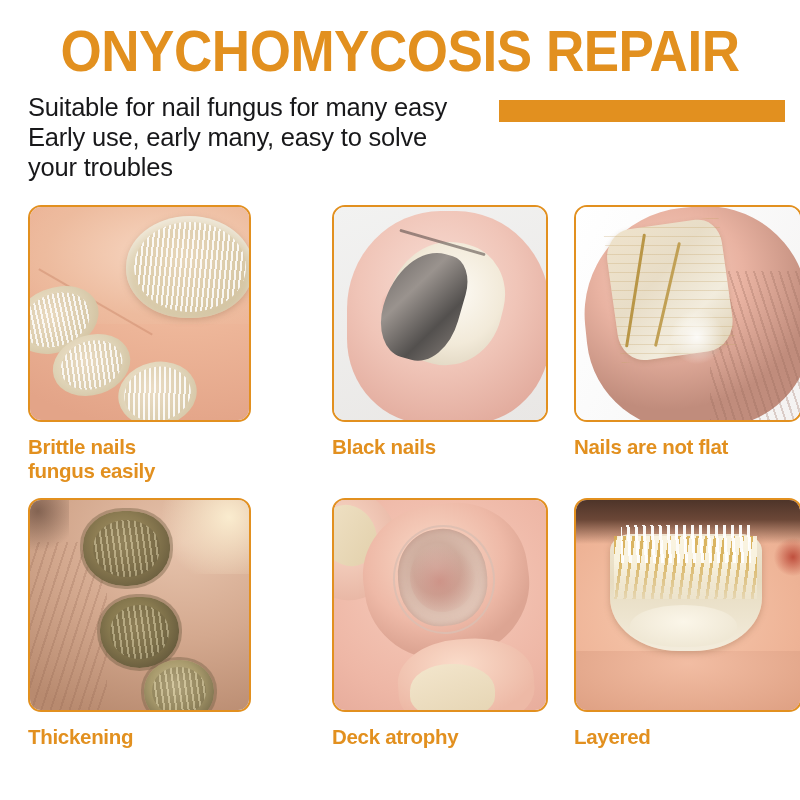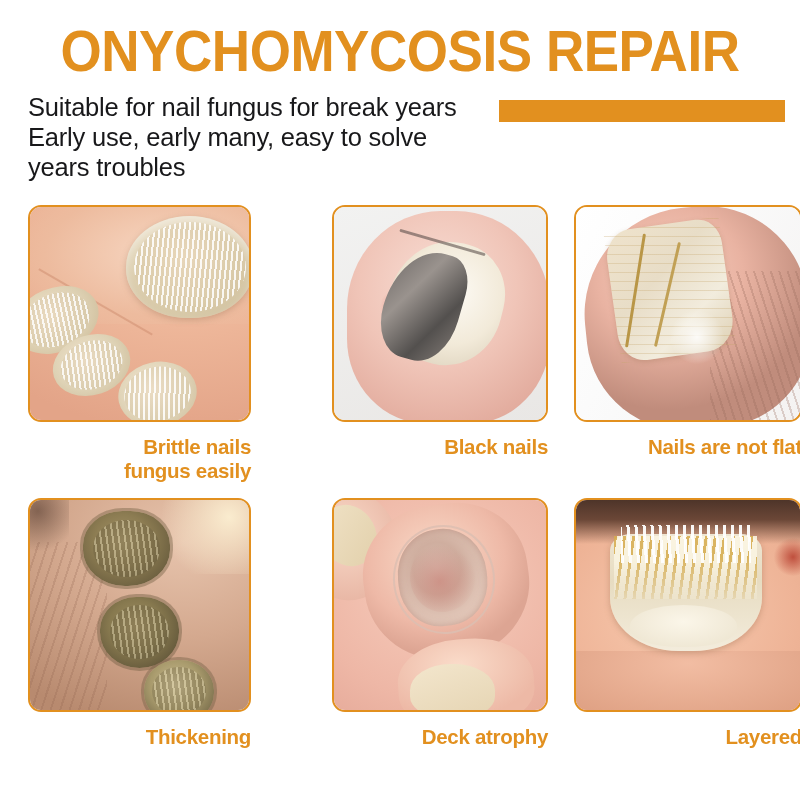--- a/index.html
+++ b/index.html
@@ -85,21 +85,21 @@
     height: 213px;
     border: 2px solid #e2901f;
     border-radius: 13px;
     overflow: hidden;
     background: #ffffff;
   }
   .row2 .card { height: 210px; }
 
   .caption {
     margin-top: 13px;
-    text-align: right;
+    text-align: left;
     font-size: 20.5px;
     line-height: 24px;
     font-weight: 700;
     color: #e2901f;
     letter-spacing: -0.3px;
   }
   .caption .l2 { display: block; }
 
   
   .photo { position: absolute; inset: 0; }
@@ -238,23 +238,23 @@
         background: radial-gradient(70% 100% at 50% 20%, #f2bda3 0%, #dfa184 100%); }
 </style>
 </head>
 <body>
 
 <div id="page">
 
   <div class="title">ONYCHOMYCOSIS REPAIR</div>
 
   <div class="subtitle-block">
-    <div class="sub-line">Suitable for nail fungus for break years</div>
+    <div class="sub-line">Suitable for nail fungus for many easy</div>
     <div class="sub-line">Early use, early many, easy to solve</div>
-    <div class="sub-line">years troubles</div>
+    <div class="sub-line">your troubles</div>
   </div>
 
   <div class="accent-bar"></div>
 
   <div class="grid">
 
     <div class="row row1">
 
       <div class="cell c0">
         <div class="card">

